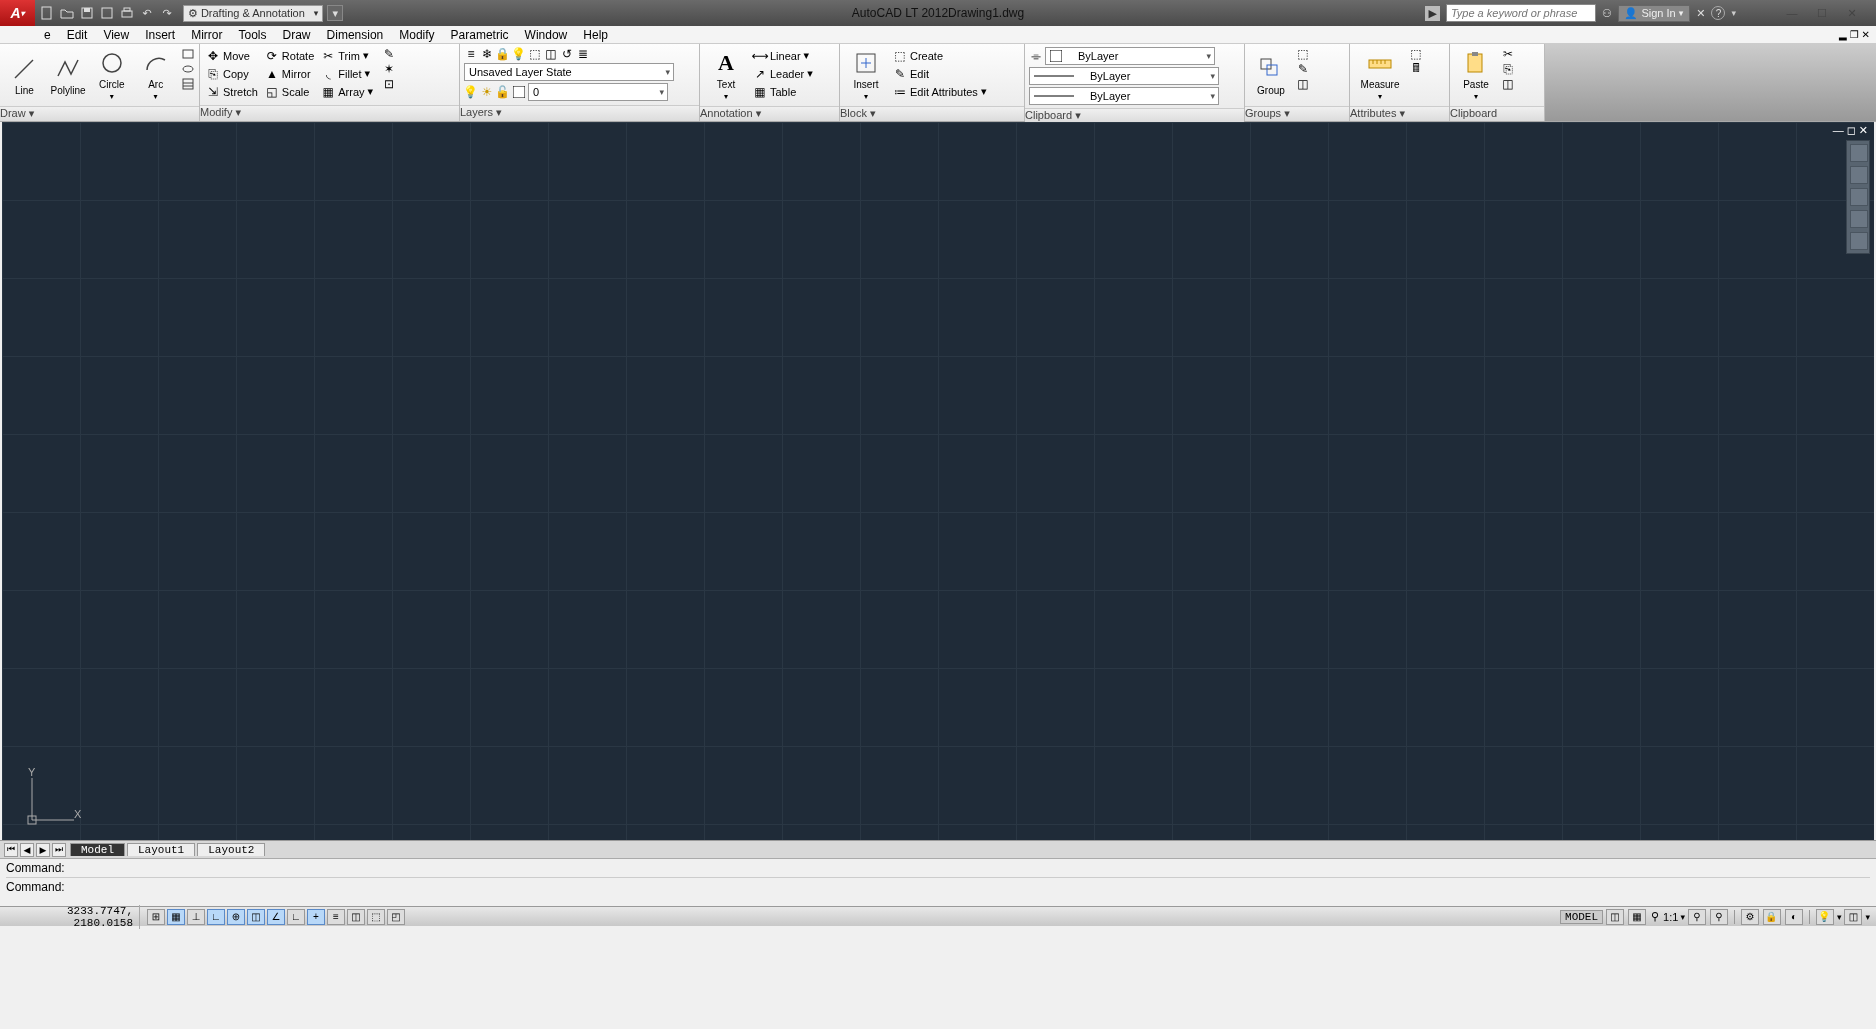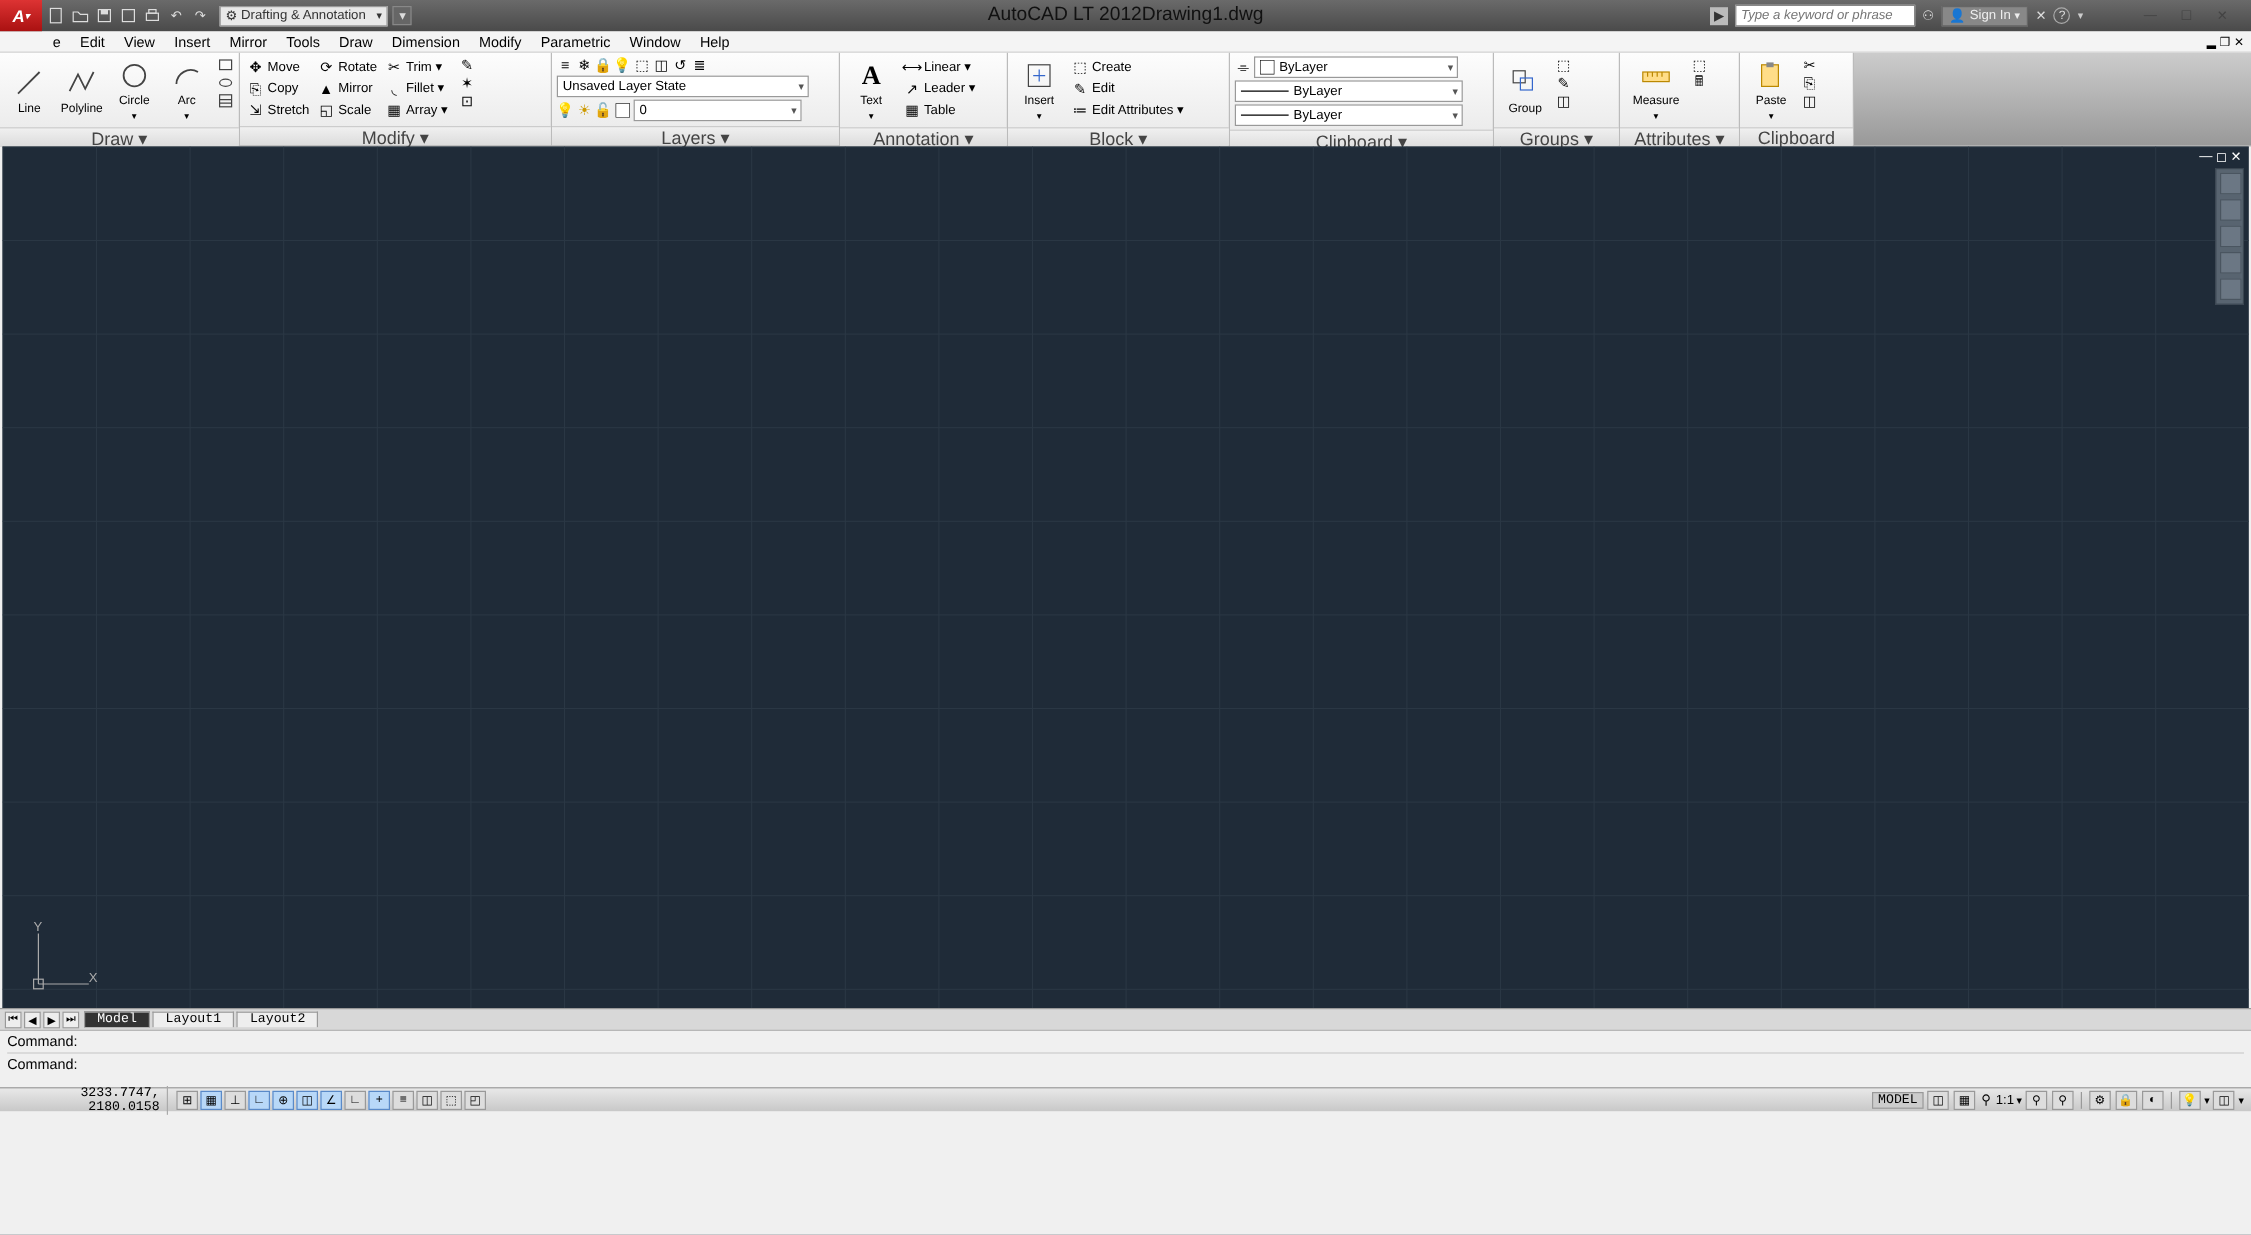--- a/index.html
+++ b/index.html
@@ -2,42 +2,42 @@
 <html><head>
 <meta charset="utf-8">
 <style>
 * { margin: 0; padding: 0; box-sizing: border-box; font-family: "Segoe UI", Tahoma, sans-serif; }
 body { width: 1876px; height: 1029px; background: #f0f0f0; overflow: hidden; font-size: 11px; color: #000; }
 .title-bar { height: 26px; background: linear-gradient(#6a6a6a,#4a4a4a); display: flex; align-items: center; color: #fff; position: relative; }
 .app-logo { width: 35px; height: 26px; background: linear-gradient(#d33,#a11); display: flex; align-items: center; justify-content: center; font-weight: bold; font-style: italic; font-size: 14px; }
 .qat { display: flex; align-items: center; gap: 4px; padding: 0 4px; }
 .qat-btn { width: 16px; height: 16px; display: flex; align-items: center; justify-content: center; color: #ddd; cursor: pointer; }
 .workspace-combo { background: #e8e8e8; color: #333; border: 1px solid #999; padding: 1px 4px; font-size: 11px; display: flex; align-items: center; gap: 3px; margin-left: 4px; }
-.title-center { position: absolute; left: 50%; transform: translateX(-50%); display: flex; color: #111; font-size: 16px; }
+.title-center { position: absolute; left: 50%; transform: translateX(-50%); display: flex; color: #111; font-size: 12px; }
 .title-right { margin-left: auto; display: flex; align-items: center; gap: 6px; padding-right: 4px; }
 .search-box { width: 150px; height: 18px; background: #fff; border: 1px solid #888; font-style: italic; color: #888; padding: 0 4px; font-size: 11px; }
 .sign-in { background: #888; color: #eee; padding: 1px 6px; border: 1px solid #666; font-size: 11px; display: flex; align-items: center; gap: 3px; }
 .win-controls { display: flex; gap: 10px; padding: 0 10px; margin-left: 30px; }
 .win-btn { width: 20px; height: 14px; color: #444; display: flex; align-items: center; justify-content: center; }
 
 .menu-bar { height: 18px; background: #f4f4f4; border-bottom: 1px solid #ccc; display: flex; align-items: center; padding-left: 36px; gap: 0; font-size: 12px; }
 .menu-item { padding: 0 8px; cursor: pointer; }
 .doc-controls { margin-left: auto; display: flex; gap: 3px; padding-right: 6px; }
 
 .ribbon { height: 78px; background: linear-gradient(#fdfdfd,#e8e8e8); border-bottom: 1px solid #aaa; display: flex; }
 .panel { border-right: 1px solid #bbb; position: relative; display: flex; flex-direction: column; }
 .panel-body { flex: 1; display: flex; align-items: flex-start; padding: 3px 4px; gap: 3px; }
-.panel-title { height: 16px; text-align: center; font-size: 15px; color: #444; border-top: 1px solid #ccc; background: linear-gradient(#f0f0f0,#dcdcdc); }
+.panel-title { height: 16px; font-size: 11px; color: #444; border-top: 1px solid #ccc; background: linear-gradient(#f0f0f0,#dcdcdc); }
 
 .big-btn { display: flex; flex-direction: column; align-items: center; justify-content: center; width: 44px; height: 56px; cursor: pointer; font-size: 10px; gap: 2px; }
 .big-btn .ic { width: 28px; height: 28px; display: flex; align-items: center; justify-content: center; }
 .v-stack { display: flex; flex-direction: column; gap: 1px; }
 .small-row { display: flex; align-items: center; gap: 3px; height: 17px; font-size: 11px; cursor: pointer; padding: 0 2px; }
 .small-ic { width: 14px; height: 14px; display: flex; align-items: center; justify-content: center; font-size: 12px; }
-.combo { border: 1px solid #999; background: #fff; height: 18px; font-size: 11px; padding: 0 16px 0 4px; display: flex; align-items: center; position: relative; }
+.combo { border: 1px solid #999; background: #fff; height: 18px; font-size: 11px; padding: 0 16px 0 4px; display: flex; align-items: center; position: relative; gap: 12px; }
 .combo::after { content: "▾"; position: absolute; right: 3px; font-size: 9px; color: #555; }
 
 .canvas-area { position: relative; background: #1f2b38; height: 718px; margin: 0 2px; overflow: hidden; }
 .grid { position: absolute; inset: 0; background-image:
   linear-gradient(#2a3744 1px, transparent 1px),
   linear-gradient(90deg,#2a3744 1px, transparent 1px);
   background-size: 78px 78px; }
 .ucs { position: absolute; left: 22px; bottom: 12px; color: #aaa; font-size: 11px; }
 .doc-win-ctrl { position: absolute; top: 2px; right: 6px; color: #fff; display: flex; gap: 3px; font-size: 11px; }
 .nav-bar-right { position: absolute; top: 18px; right: 4px; width: 24px; background: #586470; border: 1px solid #3a4550; display: flex; flex-direction: column; gap: 4px; padding: 3px; }

